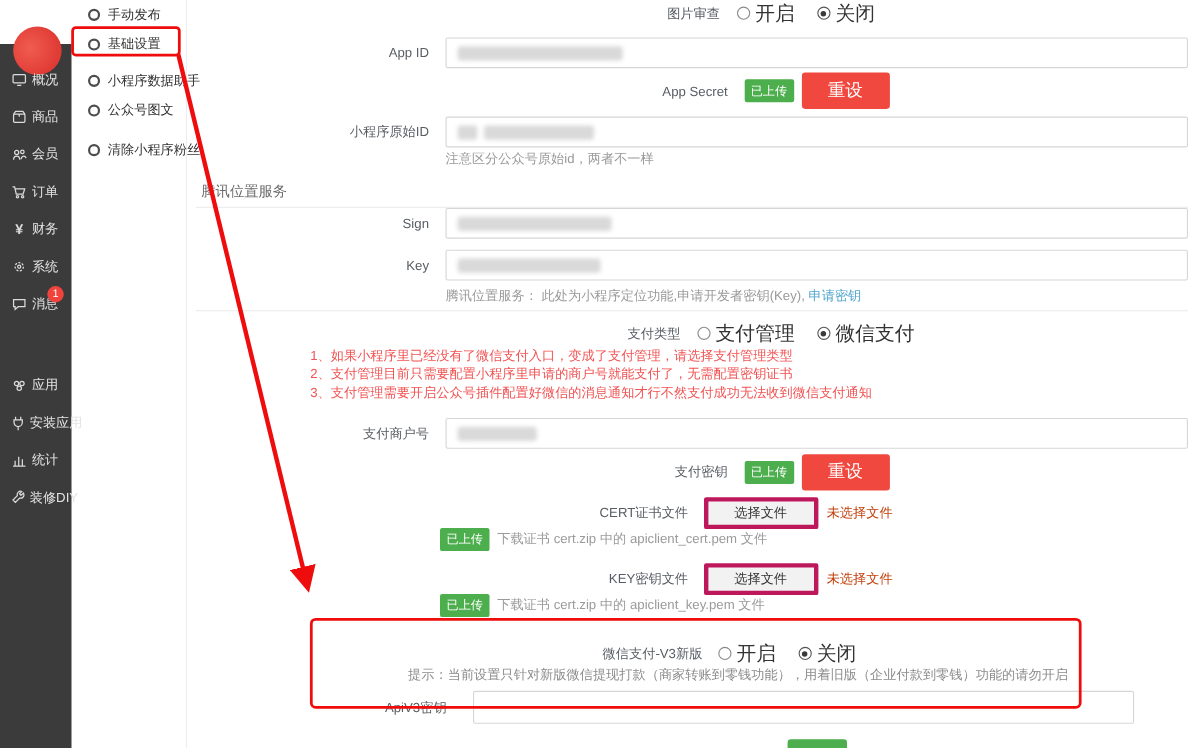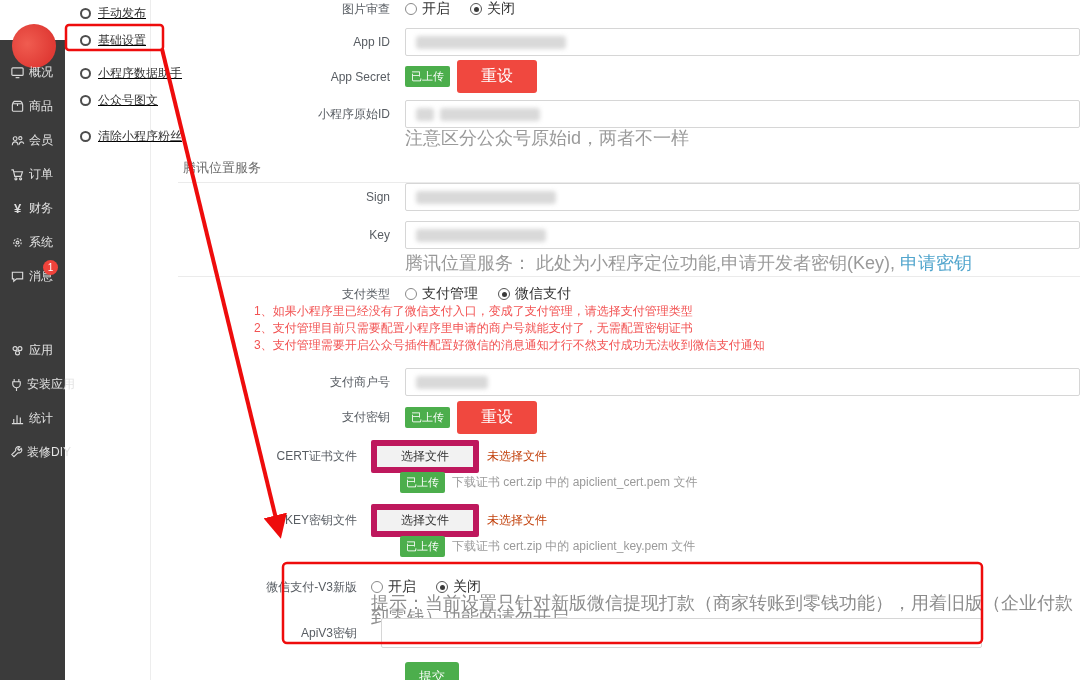--- a/index.html
+++ b/index.html
@@ -15,52 +15,52 @@
   .snav-item { position:relative; height:34px; display:flex; align-items:center; padding-left:9px;
                color:#e4e4e4; font-size:12px; cursor:pointer; white-space:nowrap; }
   .snav-item .sicon { width:17px; margin-right:3px; display:inline-flex; justify-content:center; color:#dcdcdc; }
   .snav-item svg { stroke:#dcdcdc; fill:none; stroke-width:1.2; }
   .snav-item.gap { margin-top:40px; }
   .yen { font-size:13px; font-weight:bold; color:#dcdcdc; }
   .badge { position:absolute; left:43px; top:1px; min-width:15px; height:15px; border-radius:8px;
            background:#f0433b; color:#fff; font-size:10px; line-height:15px; text-align:center; padding:0 3px; }
 
   
-  .submenu { position:absolute; left:65px; top:0; width:86px; height:680px; background:#fff;
-             border-right:1px solid #ededed; z-index:1;text-decoration:underline; }
+  .submenu { position:absolute; left:65px; top:0; width:105px; height:680px; background:#fff;
+             border-right:1px solid #ededed; z-index:1; }
   .sub-item { height:27px; display:flex; align-items:center; padding-left:15px; font-size:12px; color:#333;
               cursor:pointer; white-space:nowrap; }
   .sub-item:nth-child(3){ margin-top:6px; }
   .sub-item:nth-child(5){ margin-top:9px; }
   .mradio { width:11px; height:11px; border:2px solid #4d4d4d; border-radius:50%; margin-right:7px; flex:none; background:#fff; }
 
   
   .content { position:absolute; left:170px; top:0; width:910px; }
-  .frow { display:flex; align-items:center; min-height:28px; margin-bottom:0; }
+  .frow { display:flex; align-items:center; min-height:28px; margin-bottom:0;justify-content:center; }
   .flabel { width:220px; text-align:right; margin-right:15px; color:#585d63; font-size:12px; flex:none; }
   .b > .flabel { width:187px; margin-right:14px; }
   .tinput { height:28px; width:700px; border:1px solid #d6d6d6; border-radius:2px; background:#fff;
             display:flex; align-items:center; }
   .blob { height:13px; background:#d9d9d9; border-radius:3px; margin-left:10px; filter:blur(2px); }
-  .hintline { font-size:18px; color:#9a9a9a; height:16px; line-height:16px; margin-left:235px; }
+  .hintline { font-size:12px; color:#9a9a9a; height:16px; line-height:16px; margin-left:235px; }
   .sect { font-size:13px; color:#6b6b6b; height:17px; line-height:17px; margin-left:13px; }
   .divider { border:0; border-top:1px solid #ebebeb; margin:6px 0 0 8px; }
   .radio { width:12px; height:12px; border:1px solid #8a8a8a; border-radius:50%; display:inline-block;
            margin-right:5px; vertical-align:-2px; background:#fff; position:relative; flex:none; }
   .radio.checked { border-color:#555; }
   .radio.checked::after { content:""; position:absolute; left:2.5px; top:2.5px; width:5px; height:5px;
            border-radius:50%; background:#3a3a3a; }
-  .ropt { margin-right:20px; font-size:14px; color:#333; display:inline-flex; align-items:center; cursor:pointer; }
-  .warns { margin-left:84px; }
+  .ropt { margin-right:20px; font-size:18px; color:#333; display:inline-flex; align-items:center; cursor:pointer; }
+  .warns { margin-left:112px; }
   .warnline { font-size:12px; color:#f25252; height:17px; line-height:17px; }
   .badge-green { background:#4cae4c; color:#fff; font-size:11px; padding:3px 6px; border-radius:2px;
                  display:inline-block; margin-right:7px; }
   .btn-red { background:#f0483f; color:#fff; font-size:16px; padding:6px 24px; border-radius:3px;
              border:0; cursor:pointer; }
-  .filebtn { font-size:12px; color:#333; background:#f2f2f2; border:6px solid #be185d; border-radius:2px;
+  .filebtn { font-size:12px; color:#333; background:#f2f2f2; border:4px solid #be185d; border-radius:2px;
              padding:2px 24px; cursor:pointer; }
   .nofile { font-size:12px; color:#c2410c; margin-left:8px; }
   .noteline { margin-left:230px; height:18px; display:flex; align-items:center; }
   .notetext { font-size:12px; color:#9a9a9a; }
   .link { color:#51a5cd; cursor:pointer; }
   .btn-submit { background:#4cae4c; color:#fff; font-size:13px; padding:6px 14px; border-radius:3px;
                 border:0; cursor:pointer; margin-left:235px; }
   .apiv3input { height:30px; width:601px; border:1px solid #d6d6d6; border-radius:2px; background:#fff; }
 
   

